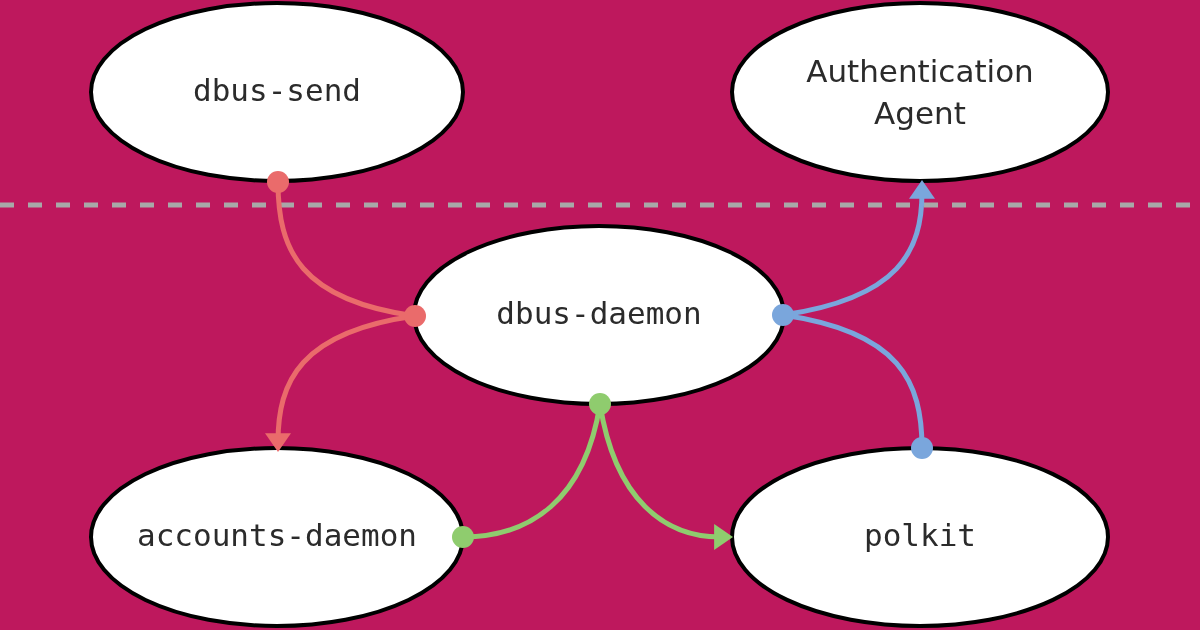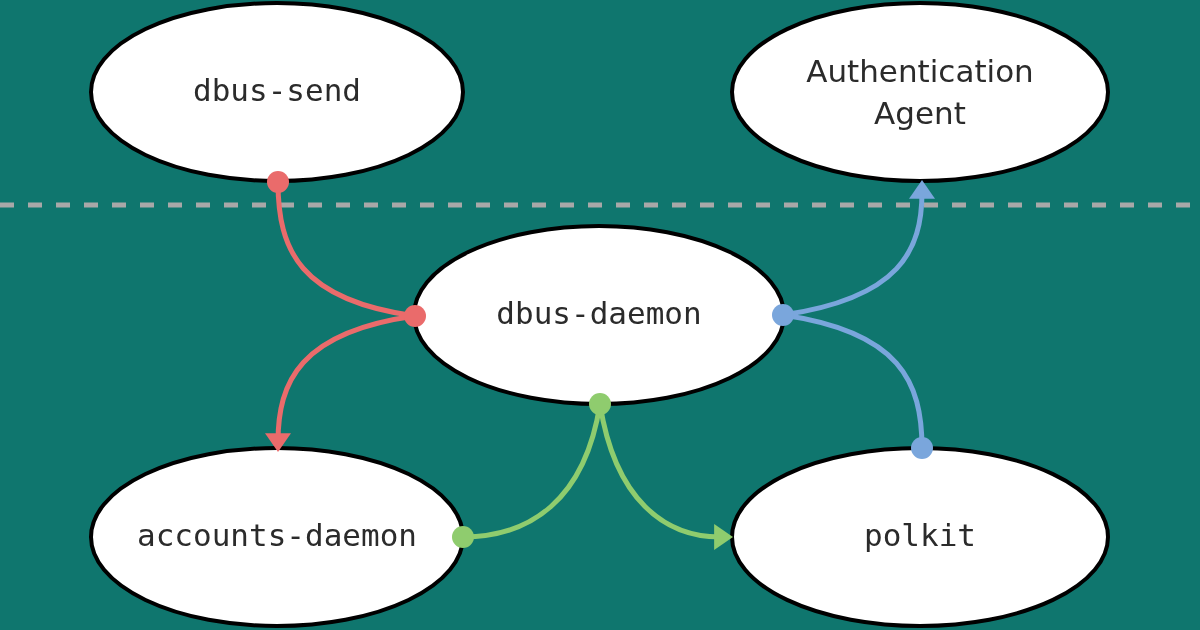--- a/index.html
+++ b/index.html
@@ -10,21 +10,21 @@
   body {
     width: 1200px;
     height: 630px;
     font-family: "Liberation Sans", sans-serif;
     overflow: hidden;
   }
   #diagram-root {
     position: relative;
     width: 1200px;
     height: 630px;
-    background: #0f766e;
+    background: #be185d;
   }
   svg.diagram-canvas {
     display: block;
     width: 1200px;
     height: 630px;
   }
   .node-ellipse {
     fill: #ffffff;
     stroke: #000000;
     stroke-width: 4;

